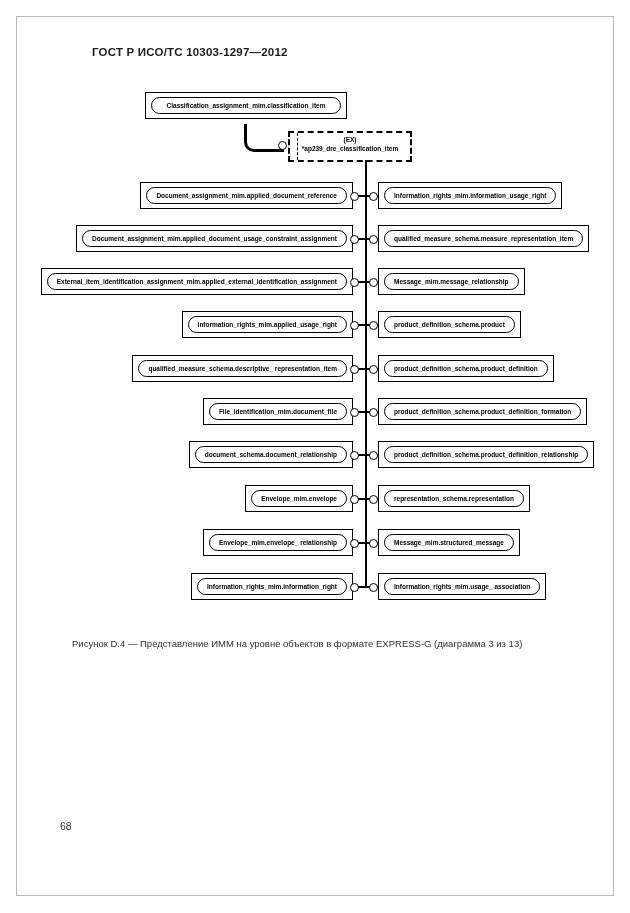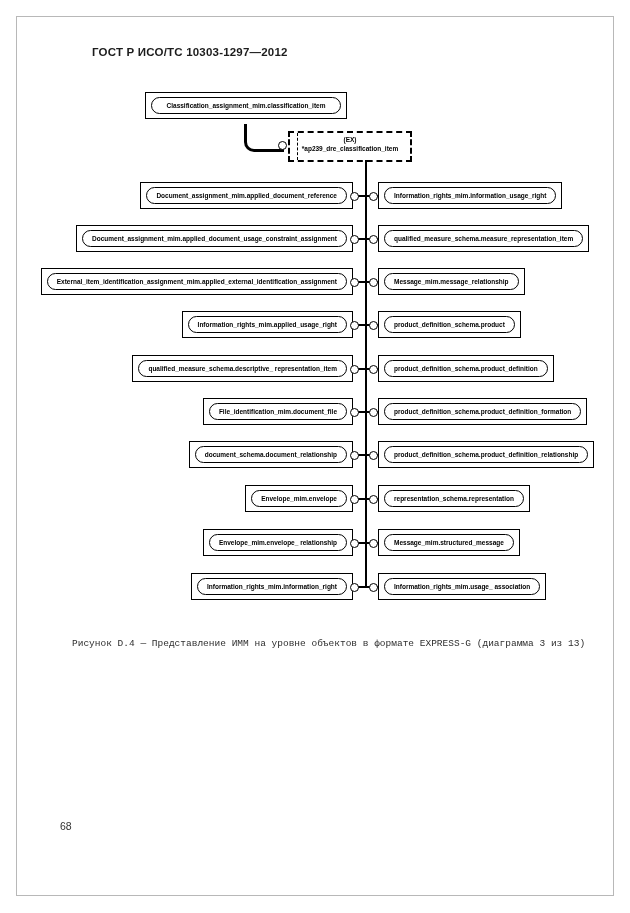--- a/index.html
+++ b/index.html
@@ -55,21 +55,21 @@
 
   .row { position:absolute; left:0; width:630px; height:29px; }
   .row .hline { position:absolute; left:350px; top:13px; width:30px; height:1.5px; background:#000; }
   .row .node.left  { right:277px; top:0; }
   .row .node.right { left:378px; top:0; }
   .row .dot.cl { left:350px; top:10px; }
   .row .dot.cr { left:369px; top:10px; }
 
   .caption {
     position:absolute; left:72px; top:638px;
-    font-size:9.5px; color:#2e2e2e;font-family:Liberation Mono, monospace;
+    font-size:9.5px; color:#2e2e2e;
   }
   .page-number {
     position:absolute; left:60px; top:820px;
     font-size:10.5px; color:#333;
   }
 </style>
 </head>
 <body>
 
 <div class="frame"></div>

